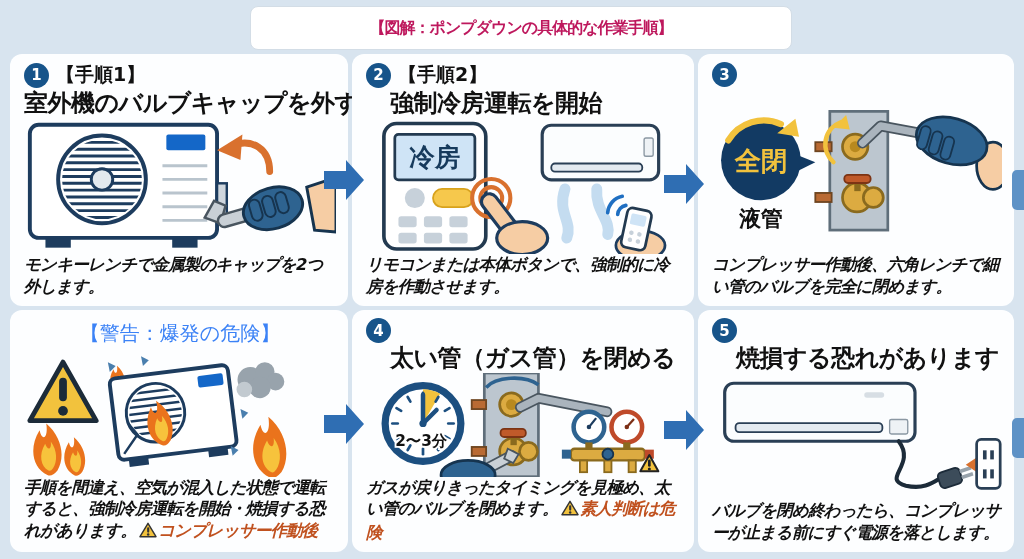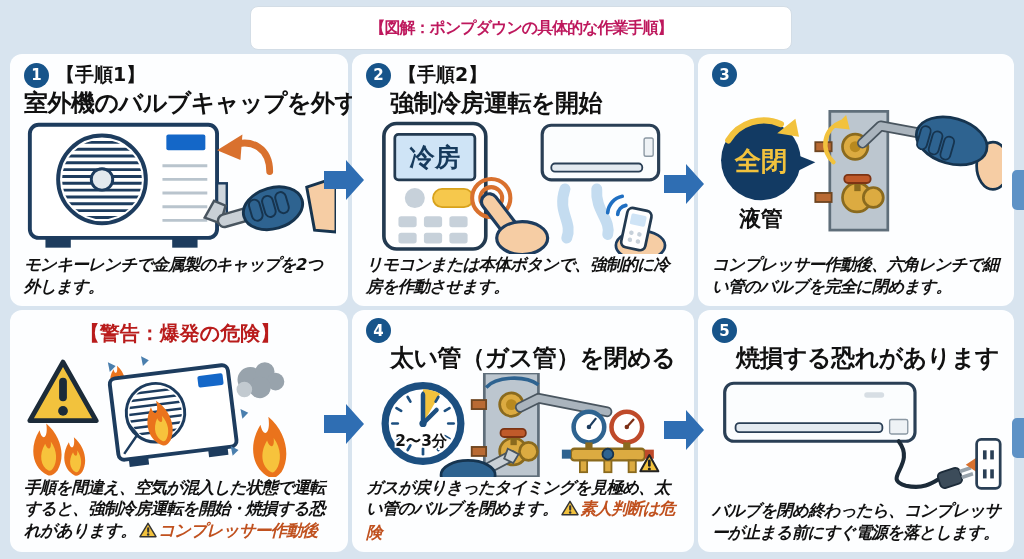--- a/index.html
+++ b/index.html
@@ -14,21 +14,21 @@
   .c-s2{left:352px;top:54px;width:342px;height:252px;}
   .c-s3{left:698px;top:54px;width:316px;height:252px;}
   .c-w {left:10px;top:310px;width:338px;height:242px;}
   .c-s4{left:352px;top:310px;width:342px;height:242px;}
   .c-s5{left:698px;top:310px;width:316px;height:242px;}
   .hl1{display:flex;align-items:center;gap:7px;font-size:19px;font-weight:800;color:#111;white-space:nowrap;}
   .numc{flex:0 0 auto;width:25px;height:25px;border-radius:50%;background:#17548a;color:#fff;
     display:flex;align-items:center;justify-content:center;font-size:15px;font-weight:800;}
   .hl2{font-size:24px;font-weight:800;color:#111;line-height:1.25;white-space:nowrap;letter-spacing:-0.5px;}
   .indent{margin-left:24px;}
-  .warn-head{font-size:20px;font-weight:700;color:#b91c1c;text-align:center;margin-top:2px;white-space:nowrap;}
+  .warn-head{font-size:20px;font-weight:400;color:#3b82f6;text-align:center;margin-top:2px;white-space:nowrap;}
   .art{flex:1 1 auto;display:flex;align-items:center;justify-content:center;min-height:0;}
   .art svg{width:100%;height:100%;display:block;}
   .desc{margin:0;font-size:16.5px;font-weight:700;color:#111;line-height:1.32;letter-spacing:-0.8px;font-style:italic;}
   .caution{color:#c0511f;font-weight:800;}
   .winline{display:inline-block;vertical-align:-2px;margin:0 1px 0 3px;}
   svg text{font-family:"DejaVu Sans",sans-serif;}
   .flow-arrow{position:absolute;z-index:3;}
   .edge-stub{position:absolute;z-index:3;background:#5e92c6;border-radius:5px 0 0 5px;width:12px;height:40px;}
 </style>
 </head>

